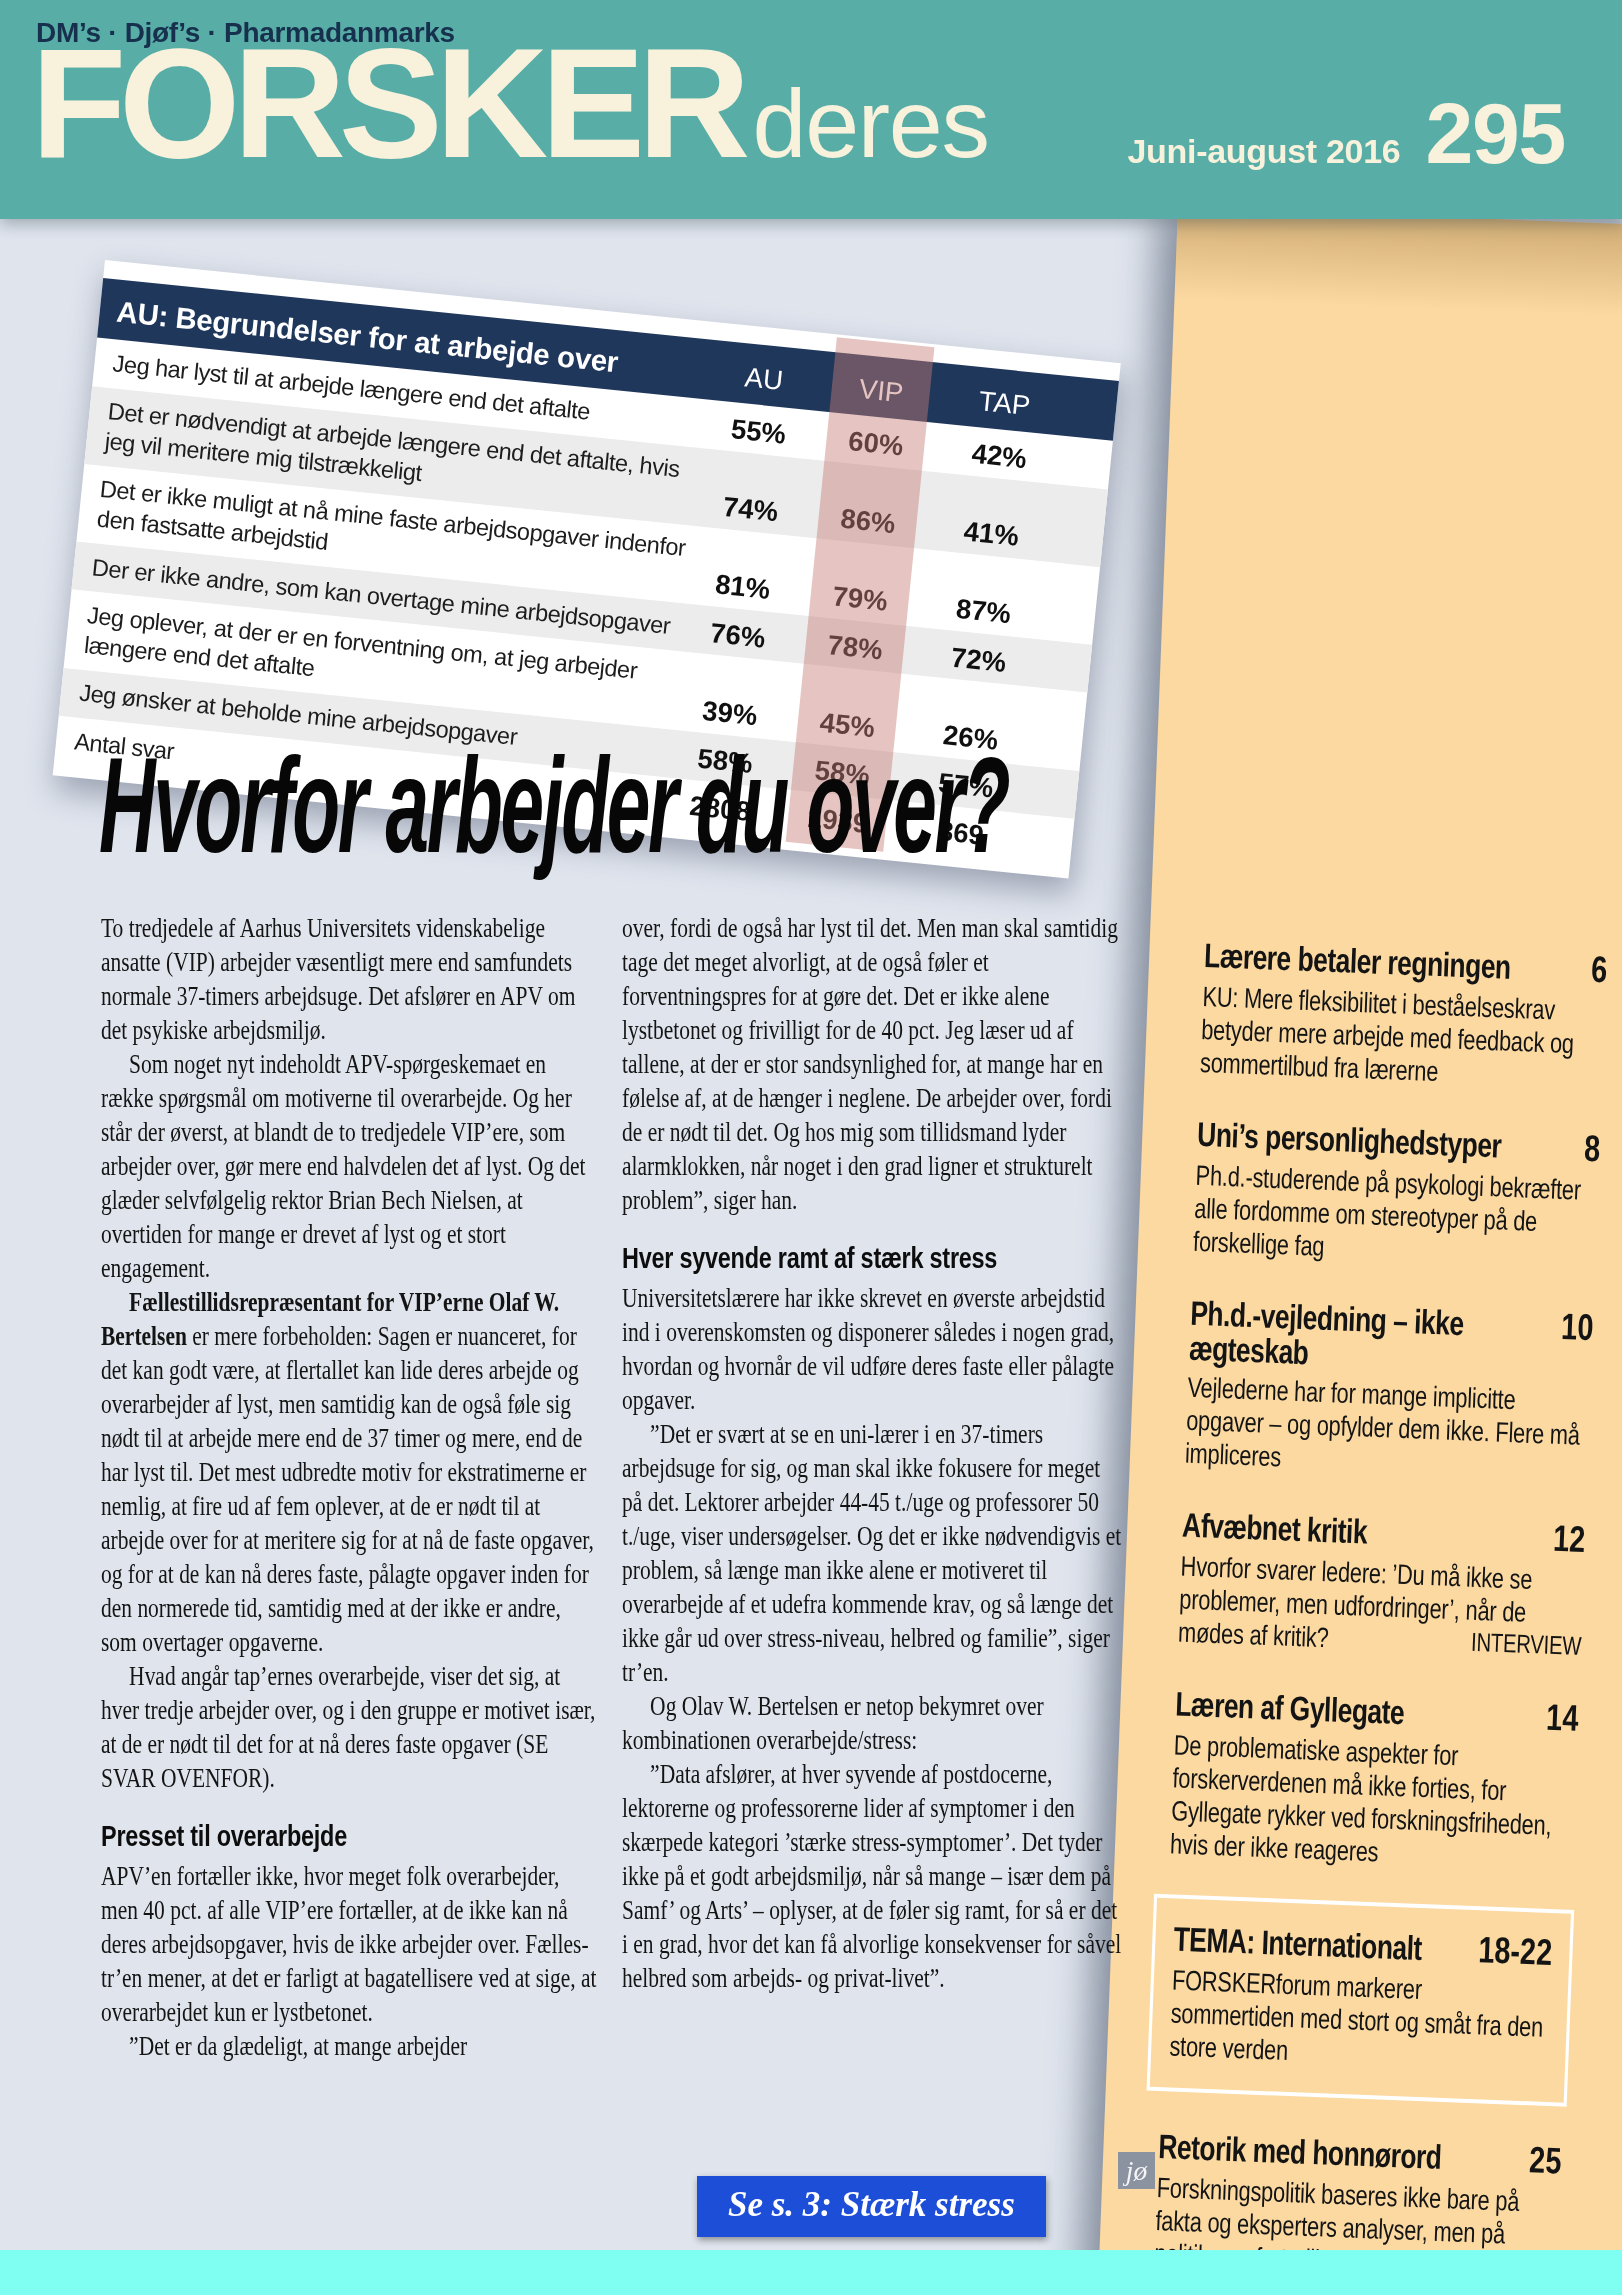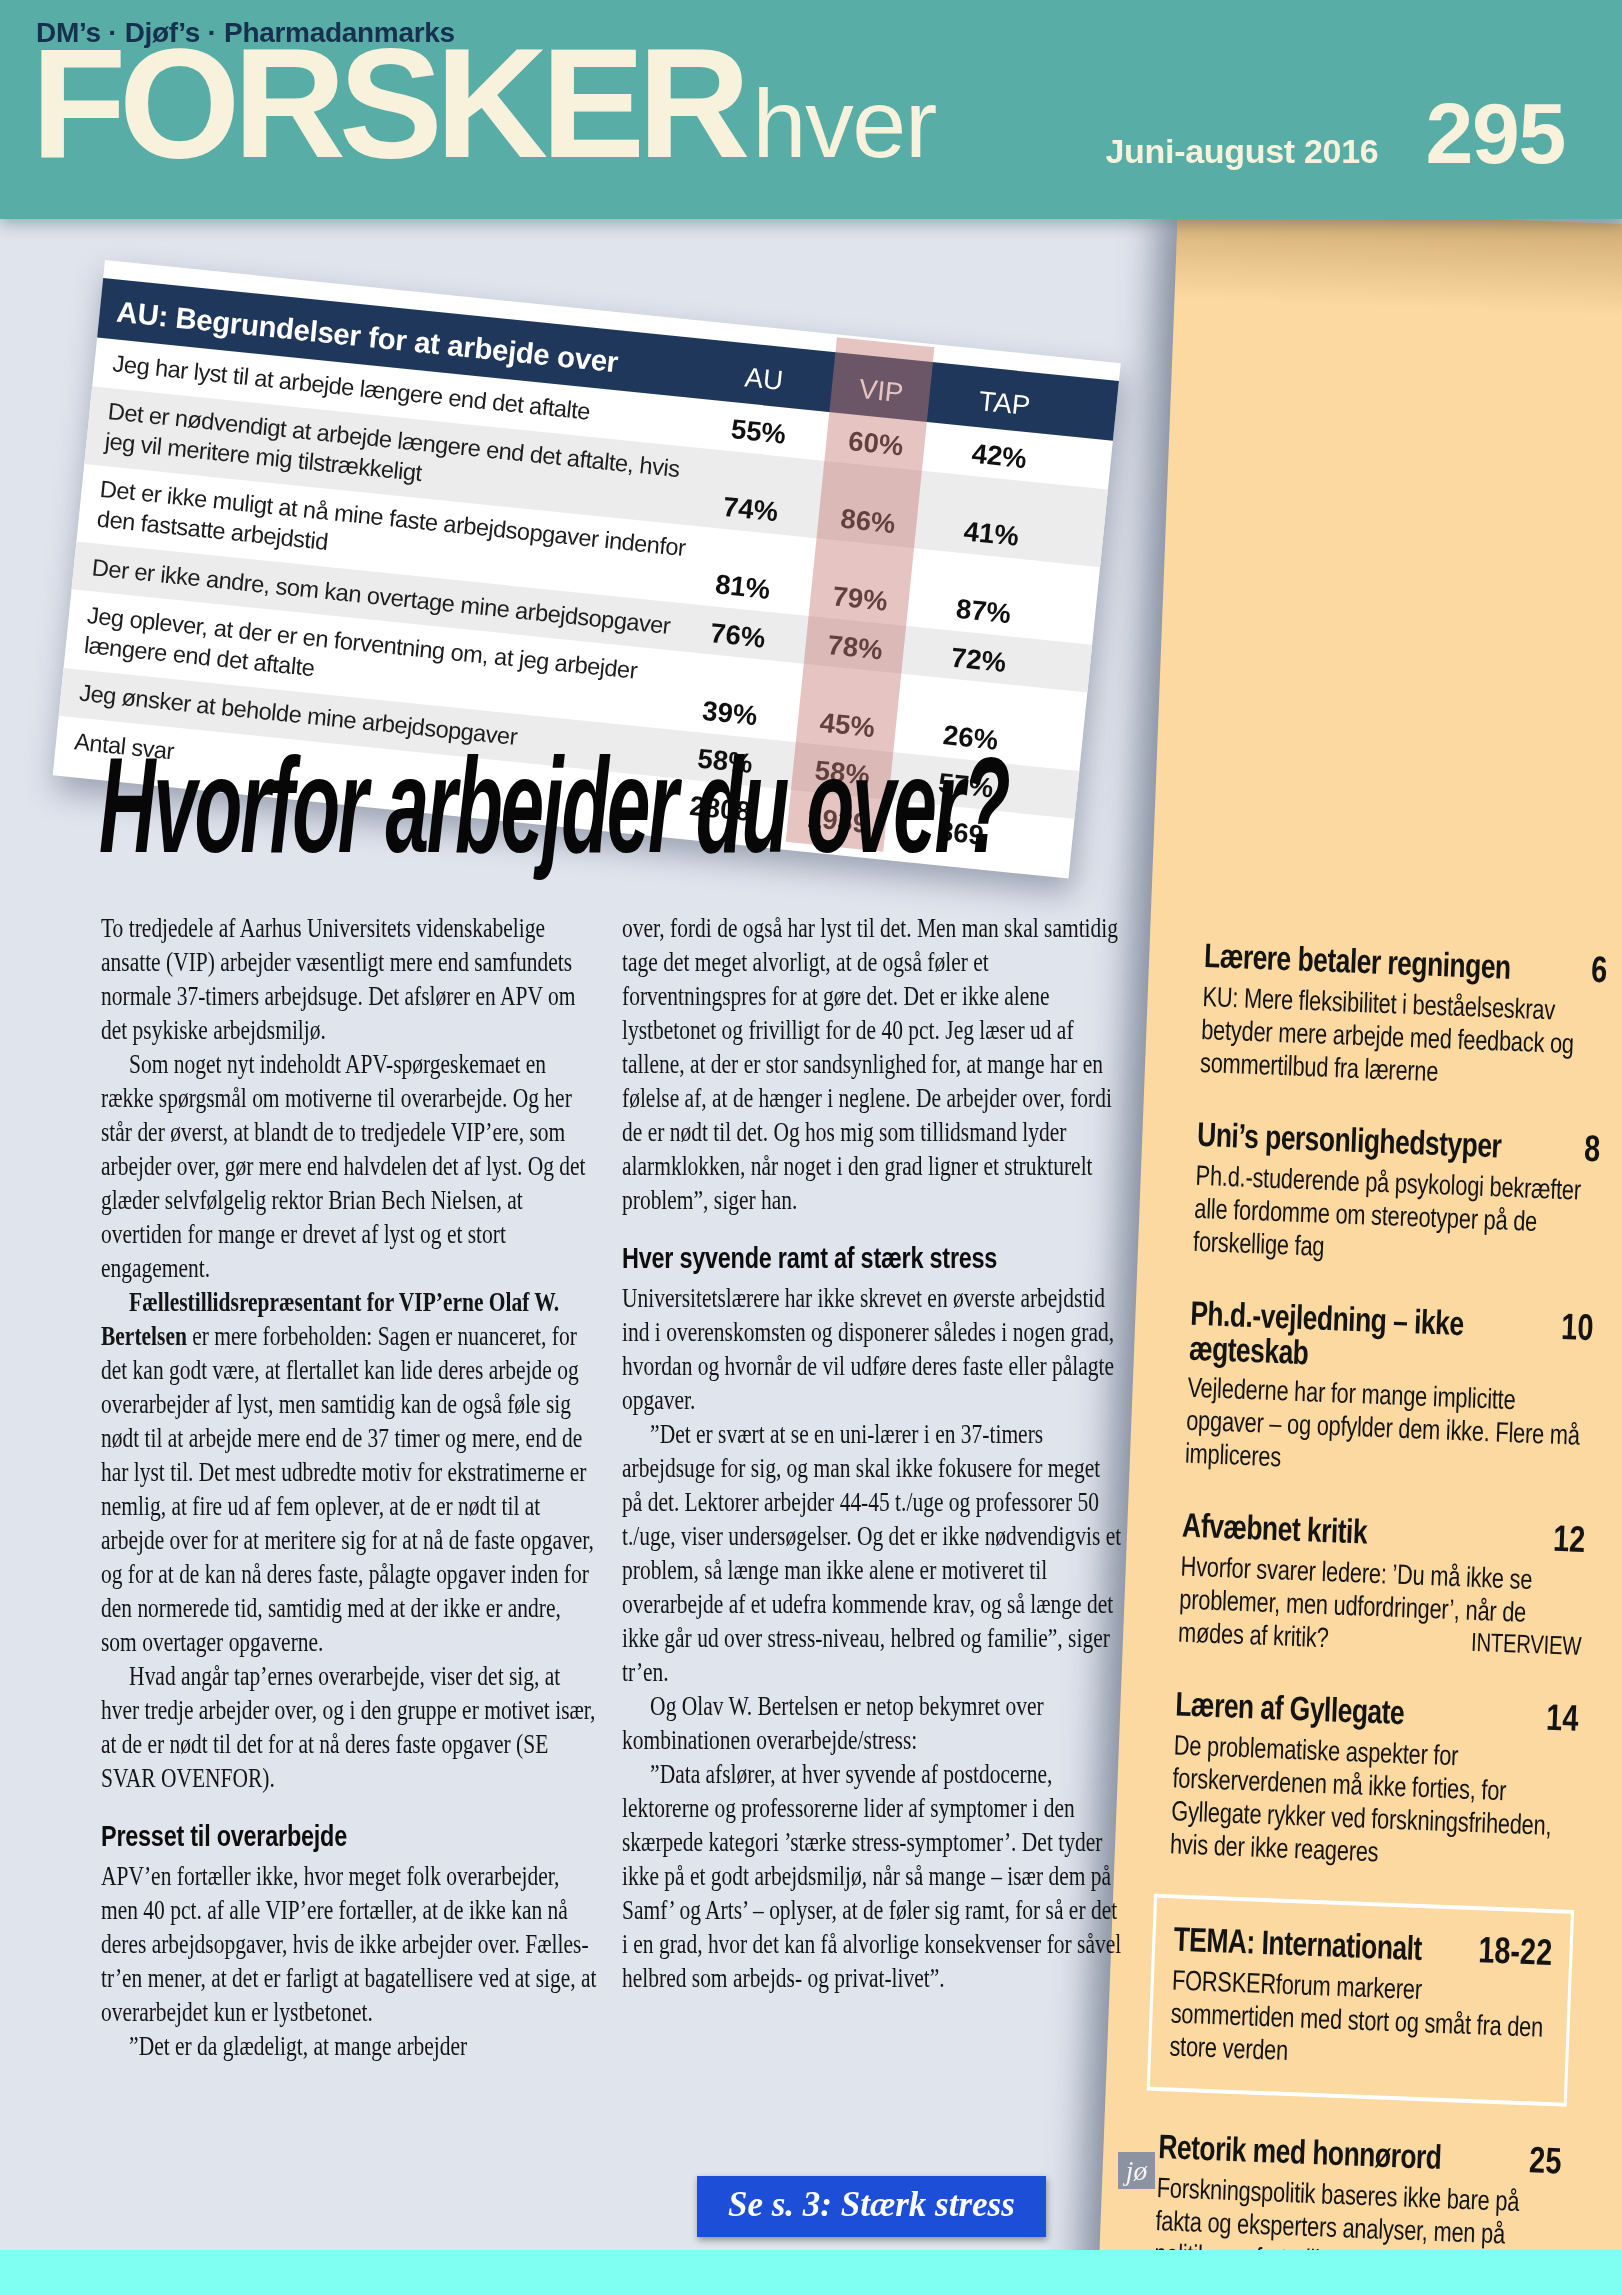--- a/index.html
+++ b/index.html
@@ -7,21 +7,21 @@
         background:#dfe4ed;font-family:"Liberation Sans",sans-serif;padding-left:31px;}
 
   
   .masthead{position:absolute;left:0;top:0;width:1623px;height:219px;background:#58aea6;
             z-index:6;box-shadow:0 5.2px 14.4px rgba(40,60,70,.35);}
   .owners{position:absolute;left:36px;top:17px;font-size:28px;font-weight:700;
           color:#16304e;letter-spacing:-0.3px;}
   .logo-row{position:absolute;left:31px;top:25px;display:flex;align-items:baseline;}
   .logo-main{font-size:156px;font-weight:800;letter-spacing:-7.2px;color:#f8f1dc;line-height:1;}
   .logo-sub{font-size:97px;font-weight:400;letter-spacing:-1.3px;color:#f8f1dc;line-height:1;margin-left:9.2px;}
-  .issue{position:absolute;right:58px;top:84px;display:flex;align-items:baseline;gap:47px;}
+  .issue{position:absolute;right:58px;top:84px;display:flex;align-items:baseline;gap:25px;}
   .issue-date{font-size:34px;font-weight:700;color:#f8f1dc;letter-spacing:-0.3px;}
   .issue-number{font-size:86px;font-weight:800;color:#f8f1dc;letter-spacing:-1.3px;}
 
   
   .orange-panel{position:absolute;left:1178px;top:207px;width:602px;height:2225px;
                 background:#fbd9a1;transform:rotate(2.2deg);transform-origin:top left;
                 box-shadow:-18.3px 2.6px 36px rgba(60,72,95,.55);z-index:1;}
   .orange-panel::before{content:"";position:absolute;left:0;top:0;right:0;height:92px;
                 background:linear-gradient(rgba(140,100,45,.38),rgba(140,100,45,0));}
 
@@ -83,21 +83,21 @@
 <body>
 
 <div id="page">
 
   <div class="orange-panel"></div>
 
   <header class="masthead">
     <div class="owners">DM’s · Djøf’s · Pharmadanmarks</div>
     <div class="logo-row">
       <span class="logo-main">FORSKER</span>
-      <span class="logo-sub">hver</span>
+      <span class="logo-sub">deres</span>
     </div>
     <div class="issue">
       <span class="issue-date">Juni-august 2016</span>
       <span class="issue-number">295</span>
     </div>
   </header>
 
   <div class="table-wrap">
     <div class="t-head">
       <span class="t-title">AU: Begrundelser for at arbejde over</span>

